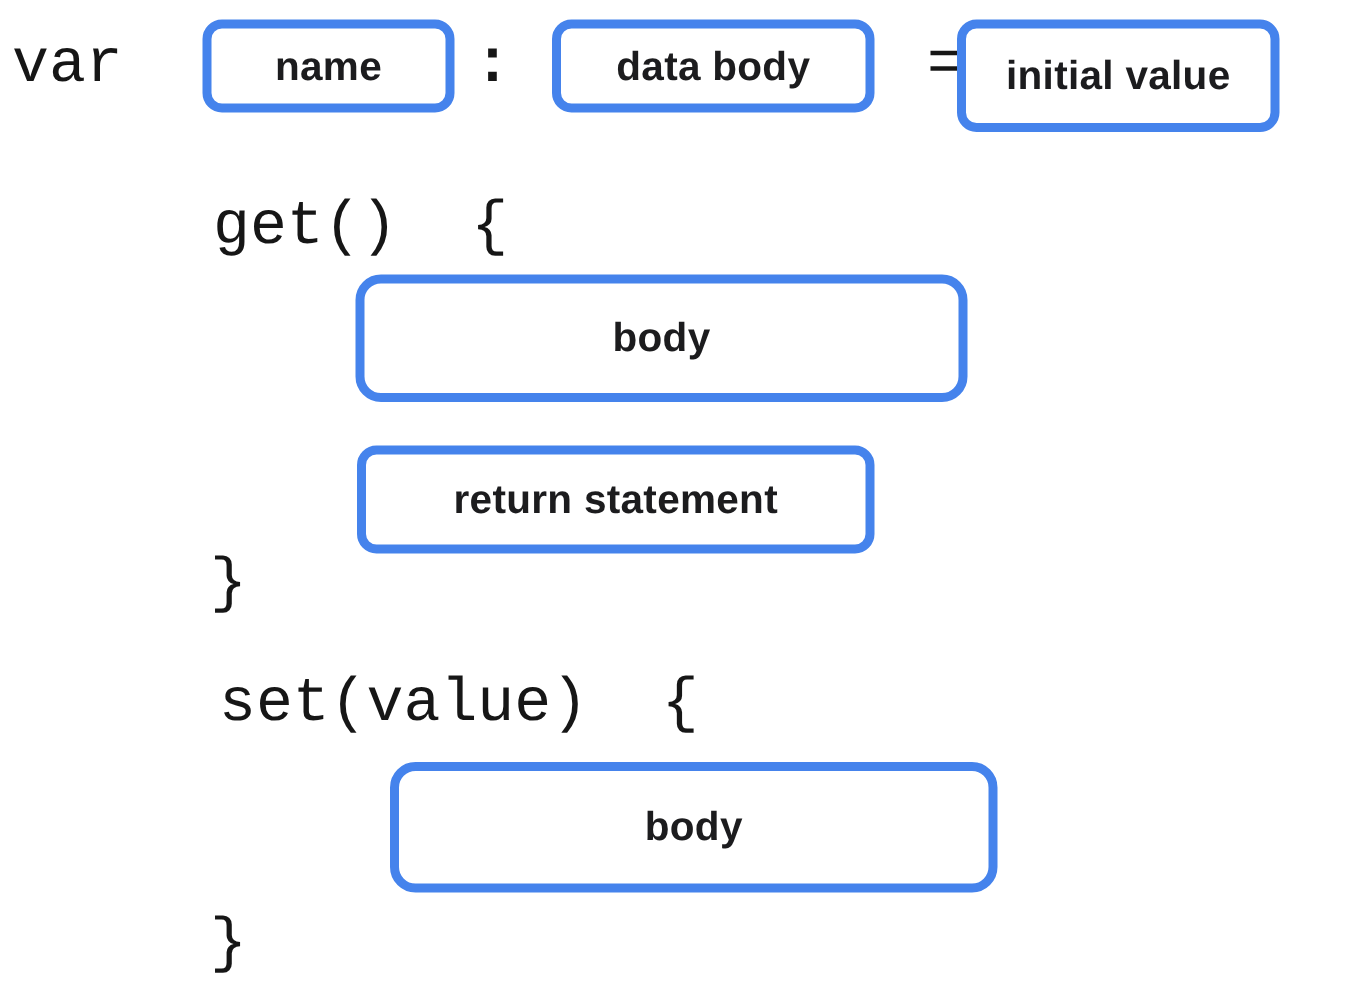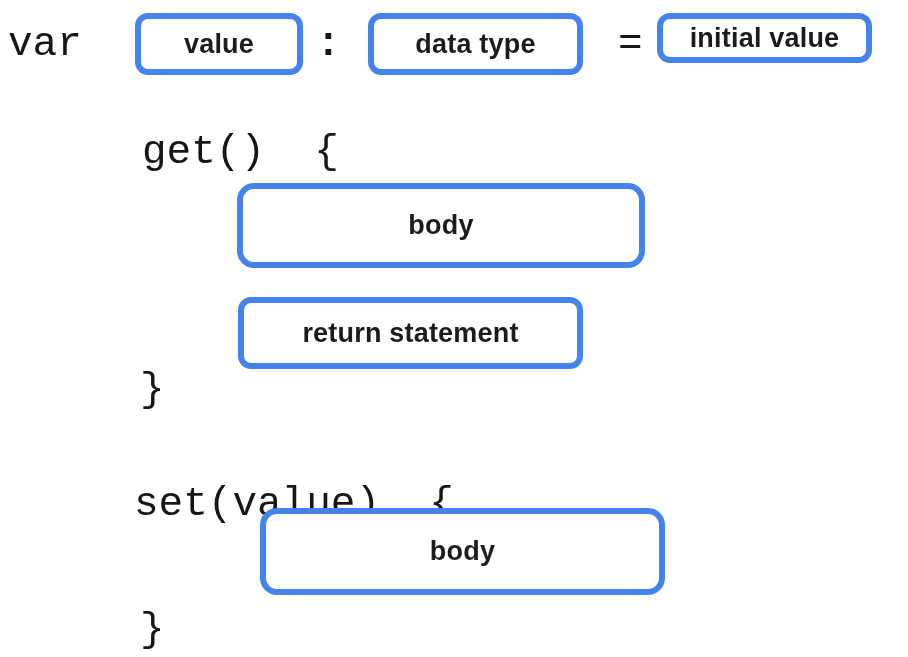--- a/index.html
+++ b/index.html
@@ -47,48 +47,48 @@
   .pill-large { border-radius: 17px; }
 </style>
 </head>
 <body>
 
 <div class="canvas">
 
   <span class="code row1-text" style="left:8px;">var</span>
 
   <div class="pill pill-small" style="left:135px; top:13px; width:168px; height:62px;">
-    <span>value</span>
+    <span>name</span>
   </div>
 
   <span class="code row1-text" style="left:316px; font-weight:700;">:</span>
 
   <div class="pill pill-small" style="left:368px; top:13px; width:215px; height:62px;">
-    <span>data type</span>
+    <span>data body</span>
   </div>
 
   <span class="code row1-text" style="left:618px;">=</span>
 
-  <div class="pill pill-small" style="left:657px; top:13px; width:215px; height:50px;">
+  <div class="pill pill-small" style="left:638px; top:13px; width:215px; height:75px;">
     <span>initial value</span>
   </div>
 
   <span class="code" style="left:142px; top:127px; line-height:50px;">get()  {</span>
 
   <div class="pill pill-large" style="left:237px; top:183px; width:408px; height:85px;">
     <span>body</span>
   </div>
 
   <div class="pill pill-small" style="left:238px; top:297px; width:345px; height:72px;">
     <span>return statement</span>
   </div>
 
   <span class="code" style="left:140px; top:365px; line-height:50px;">}</span>
 
-  <span class="code" style="left:134px; top:445px; line-height:50px;margin-top:34px;">set(value)  {</span>
+  <span class="code" style="left:146px; top:445px; line-height:50px;">set(value)  {</span>
 
   <div class="pill pill-large" style="left:260px; top:508px; width:405px; height:87px;">
     <span>body</span>
   </div>
 
   <span class="code" style="left:140px; top:605px; line-height:50px;">}</span>
 
 </div>
 
 </body></html>

